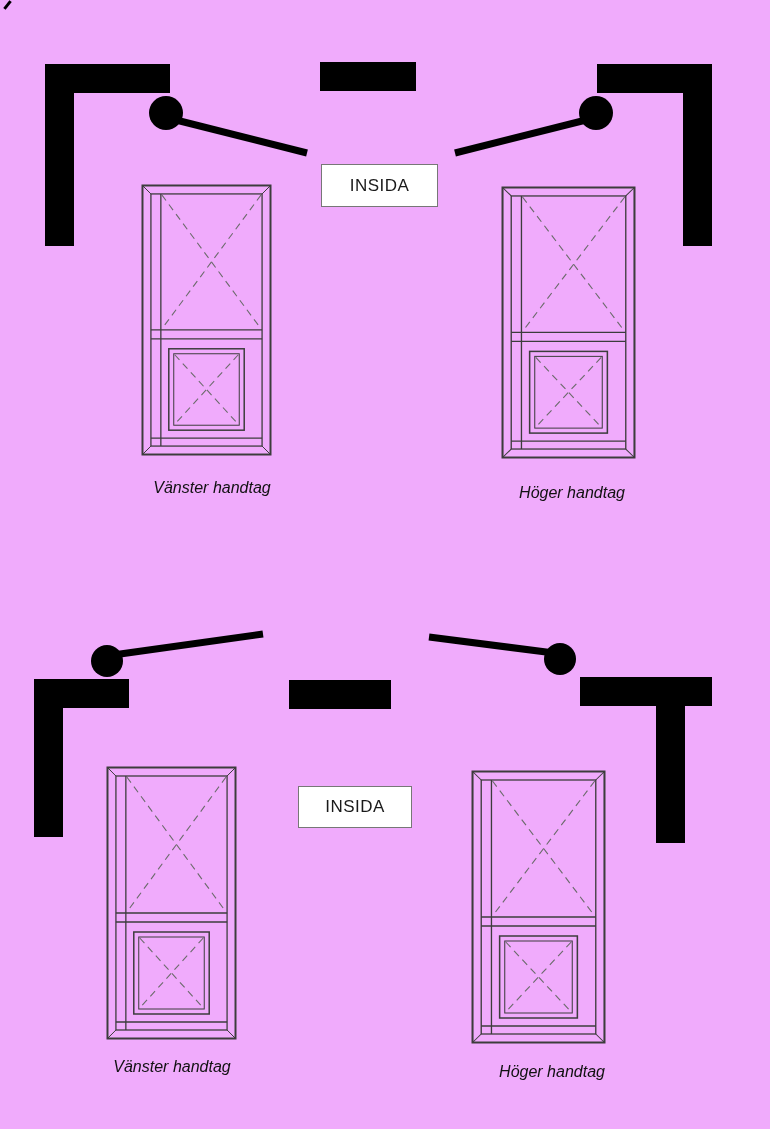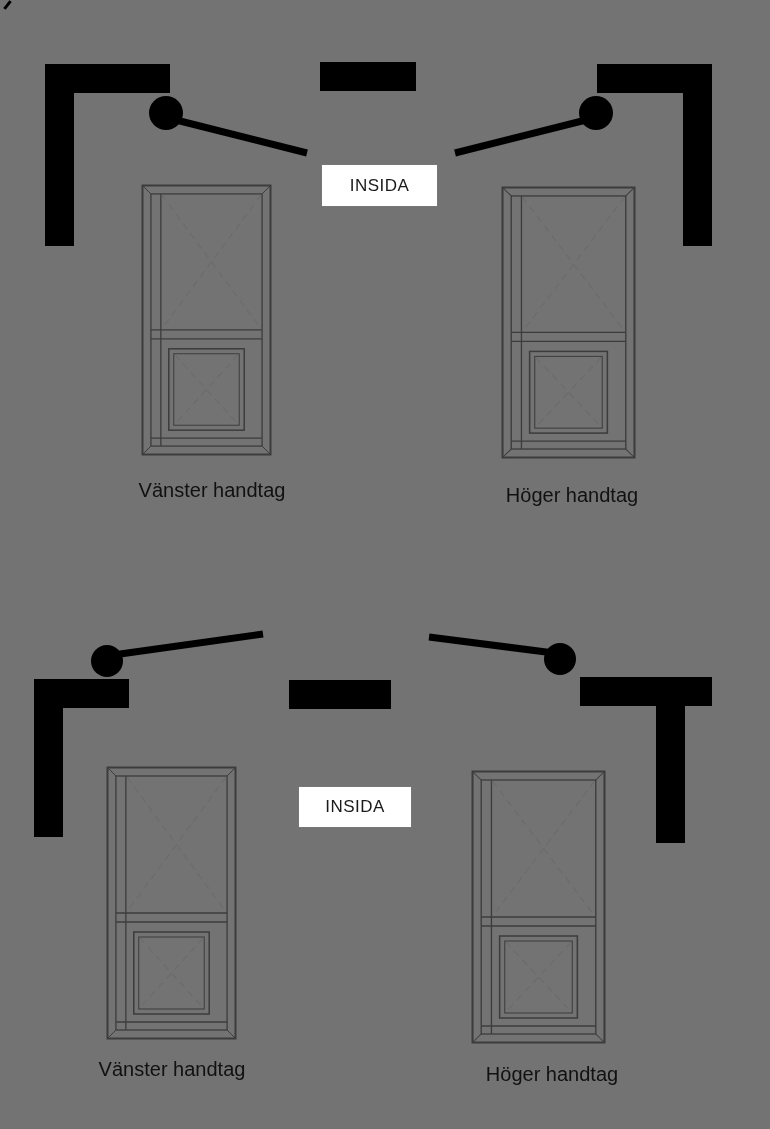--- a/index.html
+++ b/index.html
@@ -1,29 +1,29 @@
 <!DOCTYPE html>
 <html><head>
 <meta charset="utf-8">
 <style>
   html,body{margin:0;padding:0;background:#ffffff;}
   .canvas{
-    position:relative;width:770px;height:1129px;background:#737373;
+    position:relative;width:770px;height:1129px;background:#f0abfc;
     font-family:"Liberation Sans",sans-serif;overflow:hidden;
   }
   .bar{position:absolute;background:#000;}
   .handle-svg{position:absolute;overflow:visible;}
   .insida{
     position:absolute;border:1px solid #777;background:#fff;
     display:flex;align-items:center;justify-content:center;
     font-size:17px;color:#1a1a1a;letter-spacing:.5px;
   }
   .window{position:absolute;}
   .wlabel{
-    position:absolute;font-size:20px;color:#111;
+    position:absolute;font-style:italic;font-size:16px;color:#111;
     white-space:nowrap;transform:translateX(-50%);
   }
   .artifact{position:absolute;left:6px;top:0;width:3px;height:10px;background:#000;transform:rotate(38deg);}
 
   
   .s1-corner-left-h{left:45px;top:64px;width:125px;height:29px;}
   .s1-corner-left-v{left:45px;top:64px;width:29px;height:182px;}
   .s1-center-bar{left:320px;top:62px;width:96px;height:29px;}
   .s1-corner-right-h{left:597px;top:64px;width:115px;height:29px;}
   .s1-corner-right-v{left:683px;top:64px;width:29px;height:182px;}

